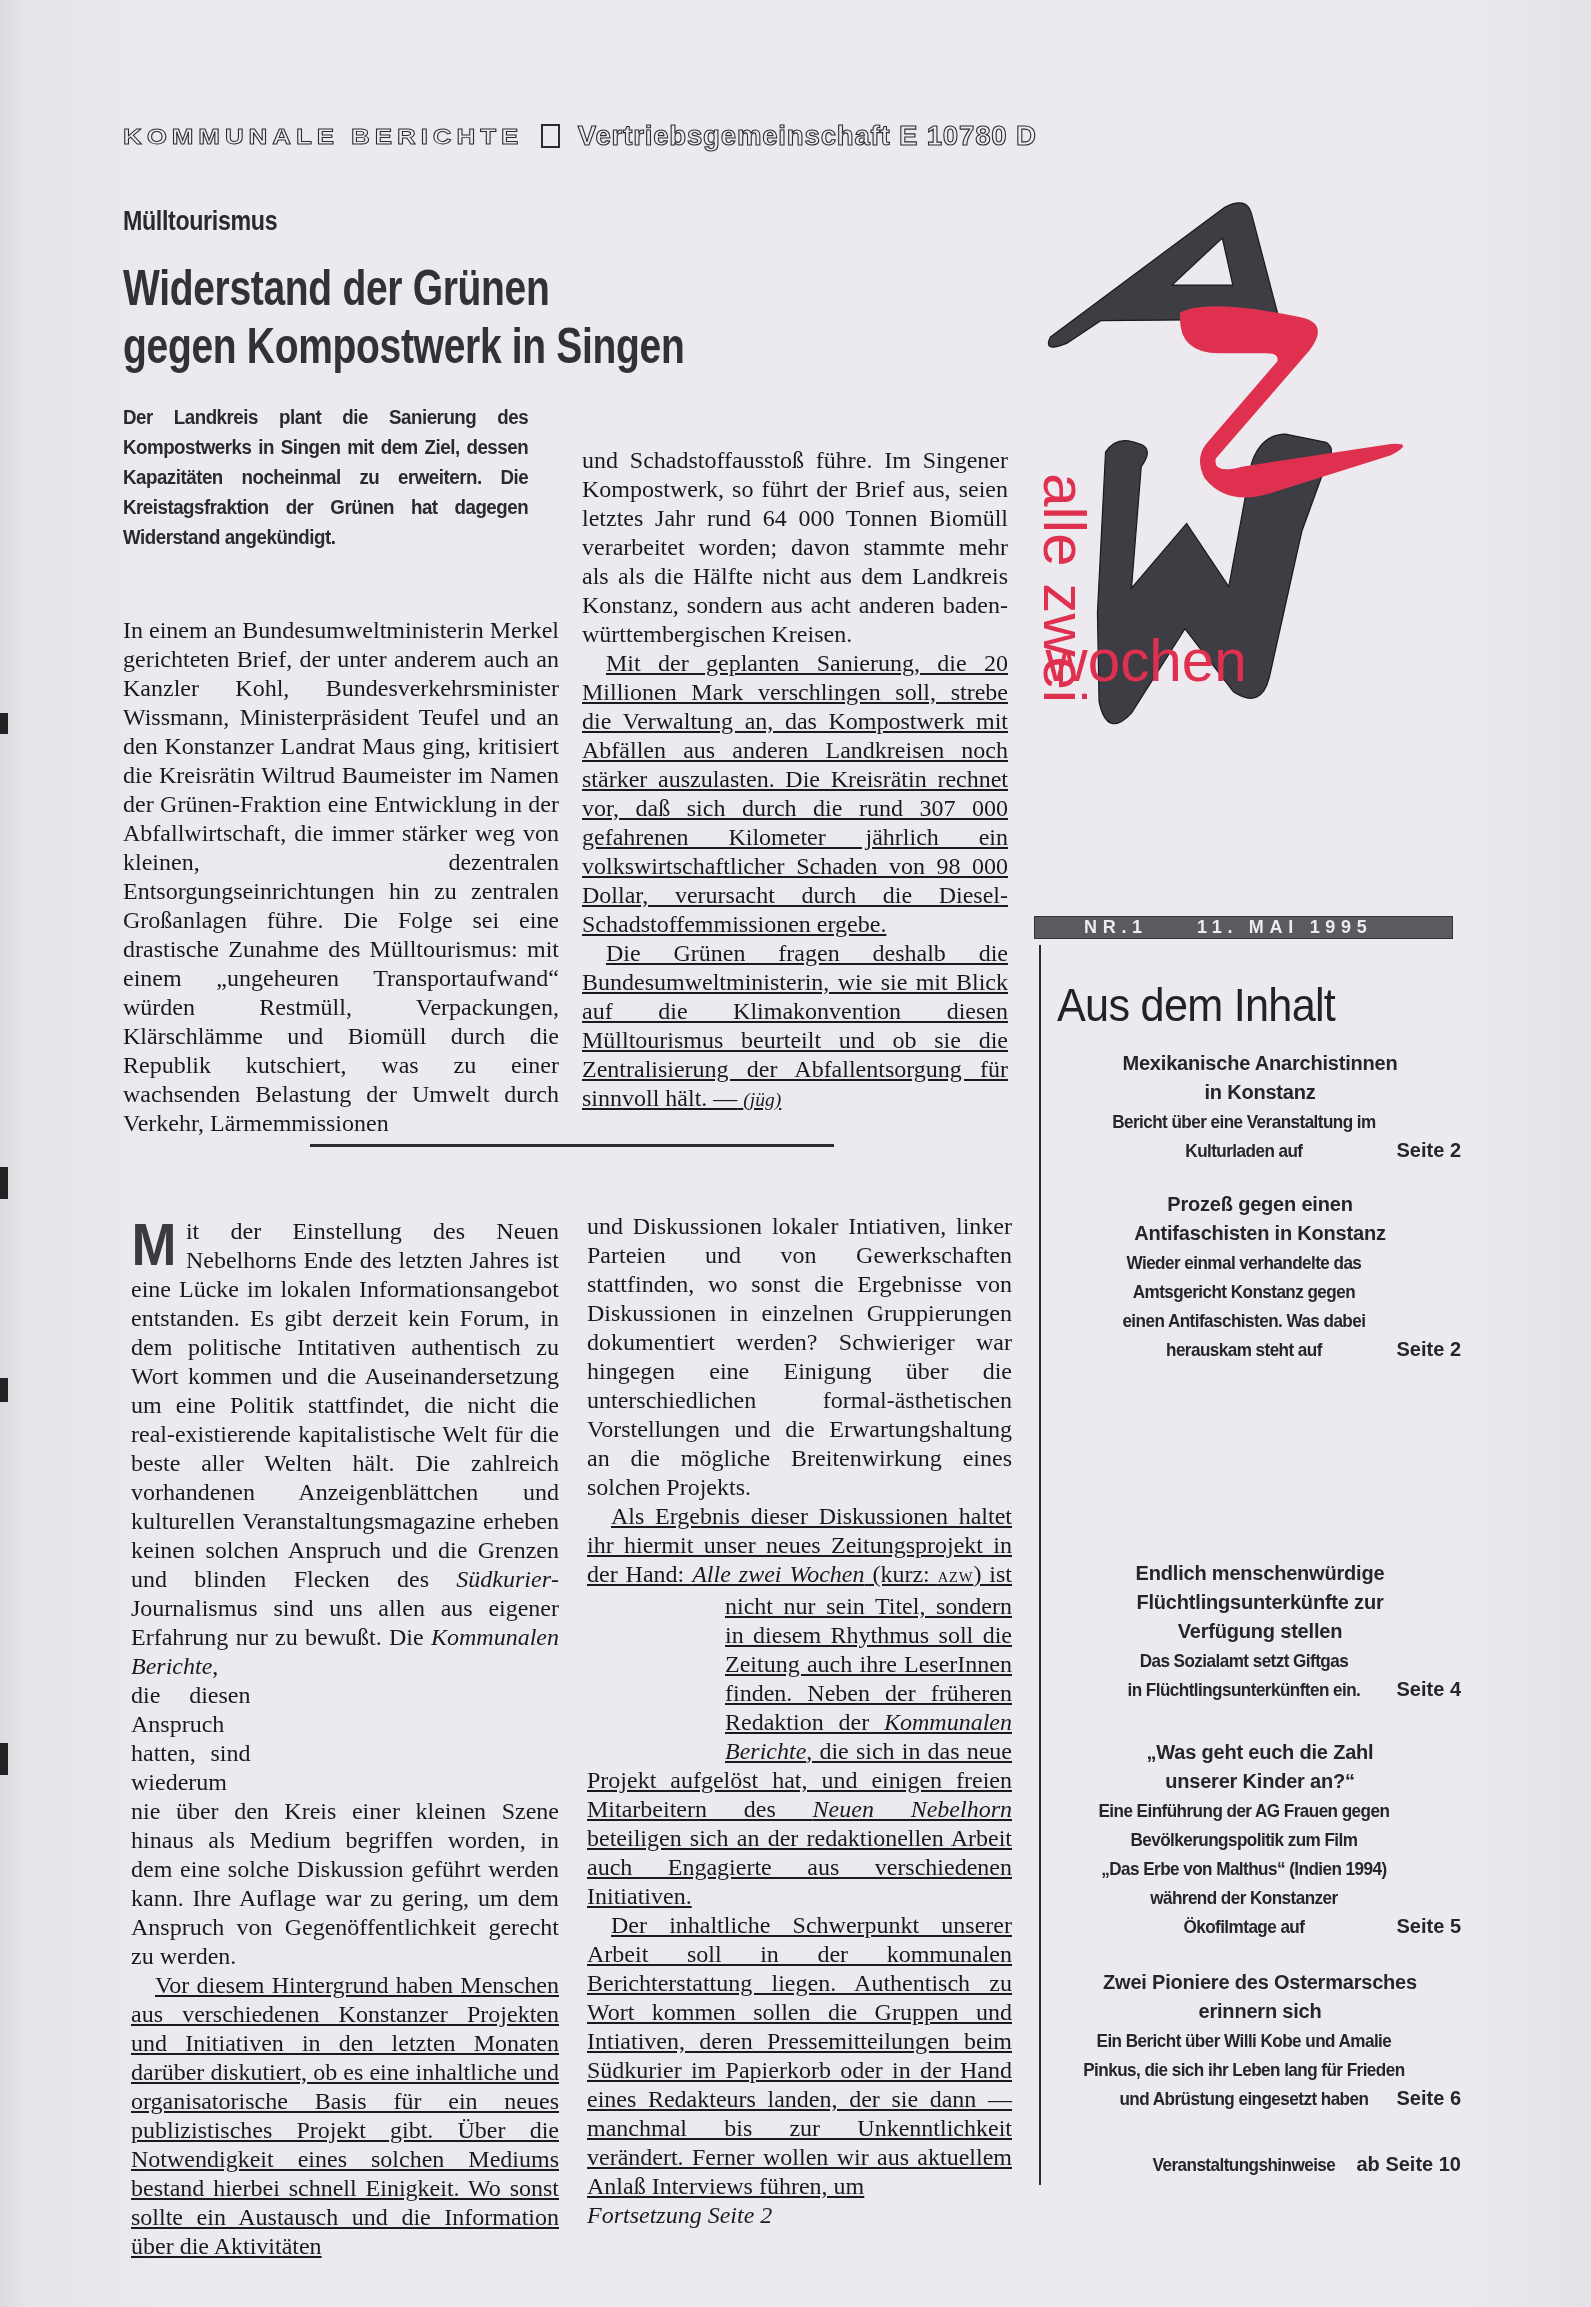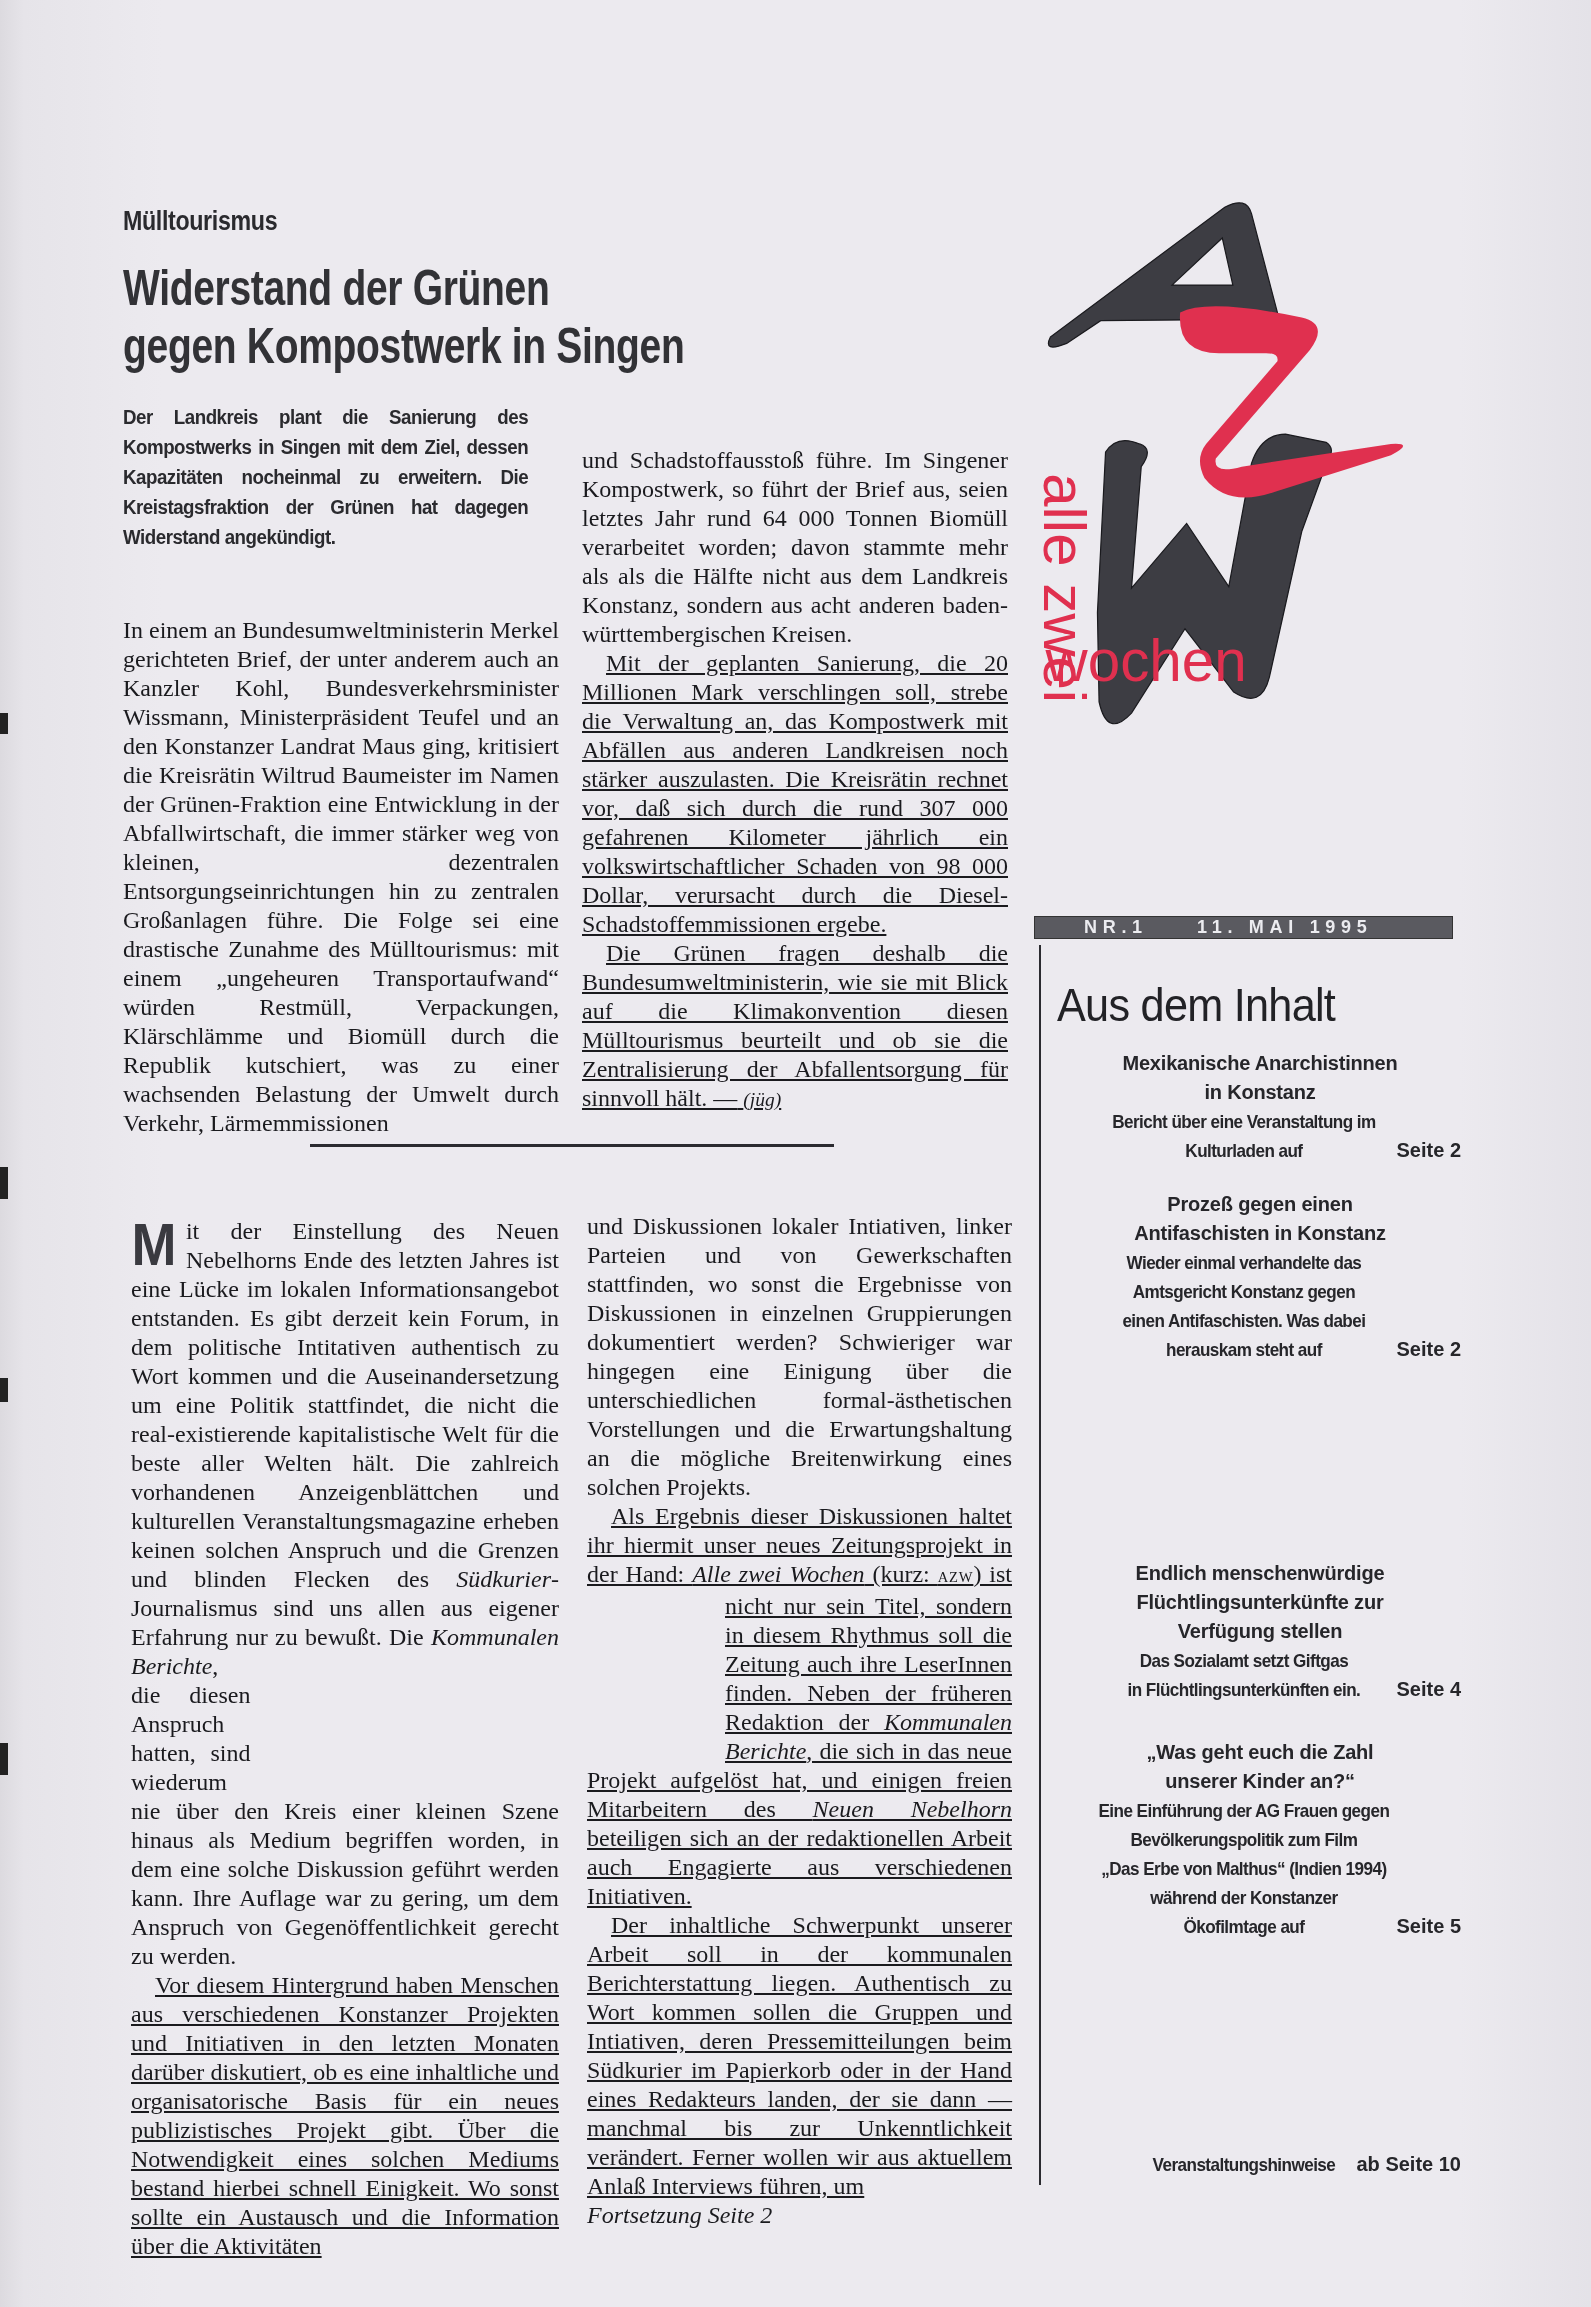--- a/index.html
+++ b/index.html
@@ -66,20 +66,25 @@
 </head>
 <body>
 
 <div class="page">
 
   <div class="edge-mark" style="top:713px;height:21px"></div>
   <div class="edge-mark" style="top:1167px;height:32px"></div>
   <div class="edge-mark" style="top:1378px;height:24px"></div>
   <div class="edge-mark" style="top:1743px;height:32px"></div>
 
+  <div class="masthead">
+    <span class="kb">KOMMUNALE BERICHTE</span>
+    <span class="sq"></span>
+    <span>Vertriebsgemeinschaft E 10780 D</span>
+  </div>
 
   <div class="kicker">Mülltourismus</div>
   <div class="headline">
     <div>Widerstand der Grünen</div>
     <div>gegen Kompostwerk in Singen</div>
   </div>
   <div class="lead">Der Landkreis plant die Sanierung des Kompostwerks in Singen mit dem Ziel, dessen Kapazitäten nocheinmal zu erweitern. Die Kreistagsfraktion der Grünen hat dagegen Widerstand angekündigt.</div>
 
   <div class="col a-col1">
     <p>In einem an Bundesumweltministerin Merkel gerichteten Brief, der unter anderem auch an Kanzler Kohl, Bundesverkehrsminister Wissmann, Ministerpräsident Teufel und an den Konstanzer Landrat Maus ging, kritisiert die Kreisrätin Wiltrud Baumeister im Namen der Grünen-Fraktion eine Entwicklung in der Abfallwirtschaft, die immer stärker weg von kleinen, dezentralen Entsorgungseinrichtungen hin zu zentralen Großanlagen führe. Die Folge sei eine drastische Zunahme des Mülltourismus: mit einem „ungeheuren Transportaufwand“ würden Restmüll, Verpackungen, Klärschlämme und Biomüll durch die Republik kutschiert, was zu einer wachsenden Belastung der Umwelt durch Verkehr, Lärmemmissionen</p>
@@ -159,20 +164,28 @@
       <div class="t">„Was geht euch die Zahl</div>
       <div class="t">unserer Kinder an?“</div>
       <div class="d">Eine Einführung der AG Frauen gegen</div>
       <div class="d">Bevölkerungspolitik zum Film</div>
       <div class="d">„Das Erbe von Malthus“ (Indien 1994)</div>
       <div class="d">während der Konstanzer</div>
       <div class="d">Ökofilmtage auf</div>
       <div class="pg">Seite 5</div>
     </div>
 
+    <div class="toc-item" style="top:1023px">
+      <div class="t">Zwei Pioniere des Ostermarsches</div>
+      <div class="t">erinnern sich</div>
+      <div class="d">Ein Bericht über Willi Kobe und Amalie</div>
+      <div class="d">Pinkus, die sich ihr Leben lang für Frieden</div>
+      <div class="d">und Abrüstung eingesetzt haben</div>
+      <div class="pg">Seite 6</div>
+    </div>
 
     <div class="toc-item" style="top:1205px">
       <div class="d">Veranstaltungshinweise</div>
       <div class="pg">ab Seite 10</div>
     </div>
   </div>
 
 </div>
 
 

